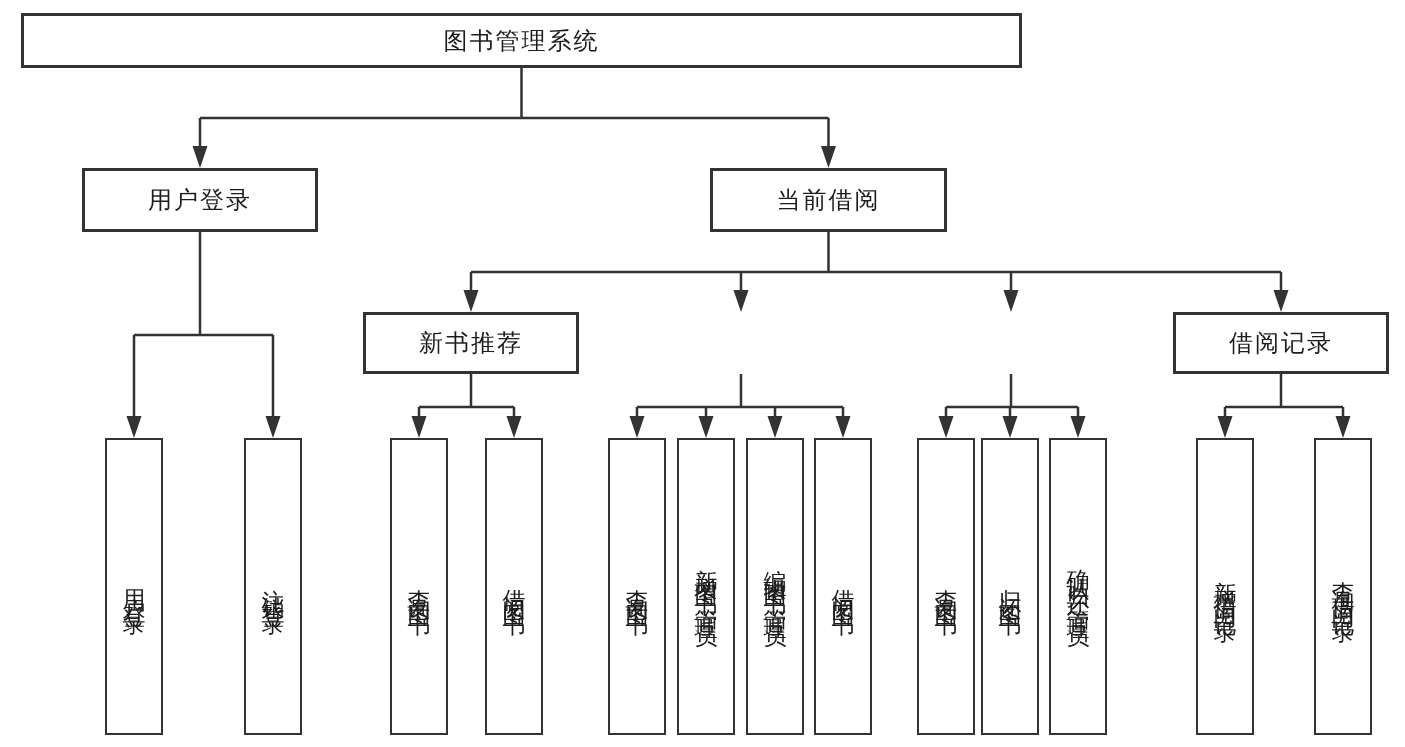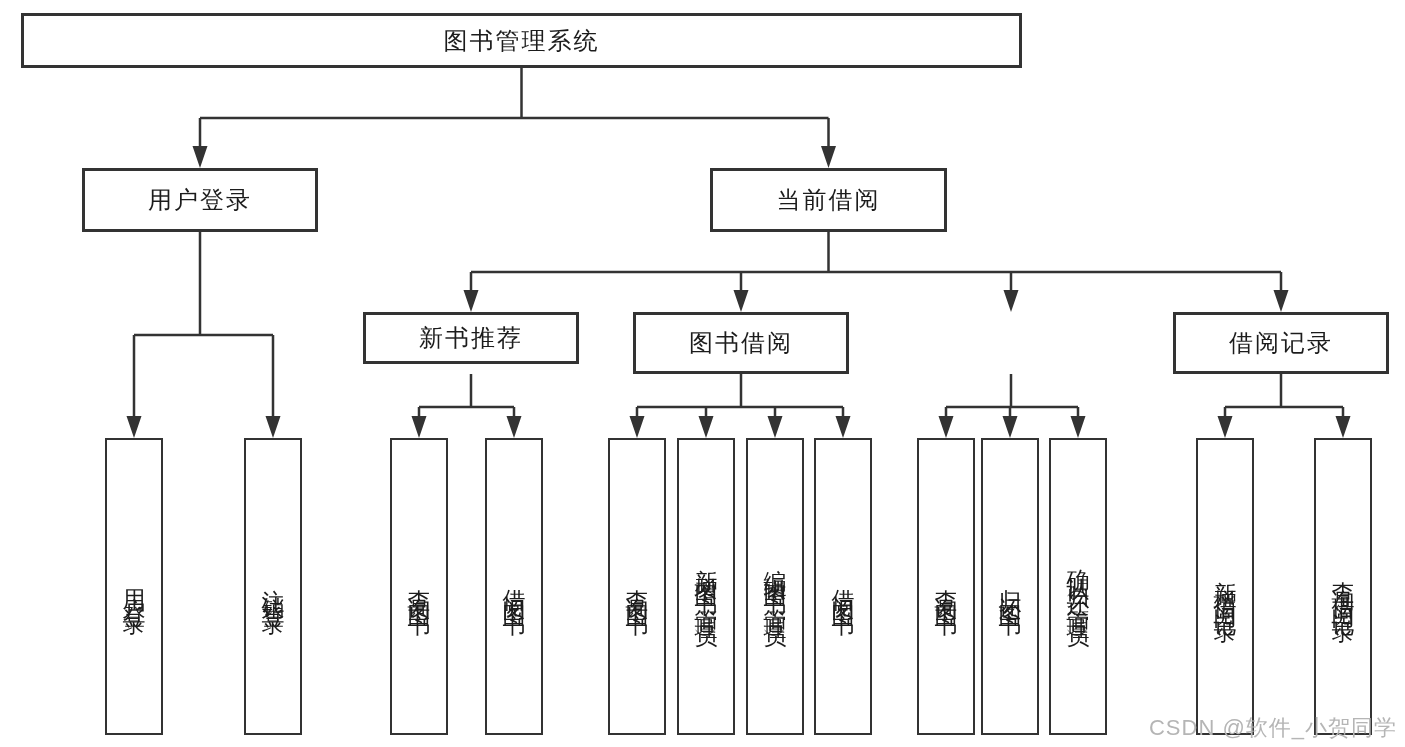--- a/index.html
+++ b/index.html
@@ -92,25 +92,22 @@
     <span class="lbl">图书管理系统</span>
   </div>
 
   <div class="node" style="left:82px; top:168px; width:236px; height:64px;">
     <span class="lbl">用户登录</span>
   </div>
   <div class="node" style="left:710px; top:168px; width:237px; height:64px;">
     <span class="lbl">当前借阅</span>
   </div>
 
-  <div class="node" style="left:363px; top:312px; width:216px; height:52px;">
+  <div class="node" style="left:363px; top:312px; width:216px; height:62px;">
     <span class="lbl">新书推荐</span>
-  </div>
-  <div class="node" style="left:633px; top:312px; width:216px; height:62px;">
-    <span class="lbl">图书借阅</span>
   </div>
   <div class="node" style="left:1173px; top:312px; width:216px; height:62px;">
     <span class="lbl">借阅记录</span>
   </div>
 
   <div class="node leaf" style="left:105px;">
     <span class="vlbl">用户登录</span>
   </div>
   <div class="node leaf" style="left:244px;">
     <span class="vlbl">注销登录</span>
@@ -146,15 +143,14 @@
     <span class="vlbl">确认归还（管理员）</span>
   </div>
 
   <div class="node leaf" style="left:1196px;">
     <span class="vlbl">新增借阅记录</span>
   </div>
   <div class="node leaf" style="left:1314px;">
     <span class="vlbl">查询借阅记录</span>
   </div>
 
-  <div class="watermark">CSDN @软件_小贺同学</div>
 
 </div>
 
 </body></html>

